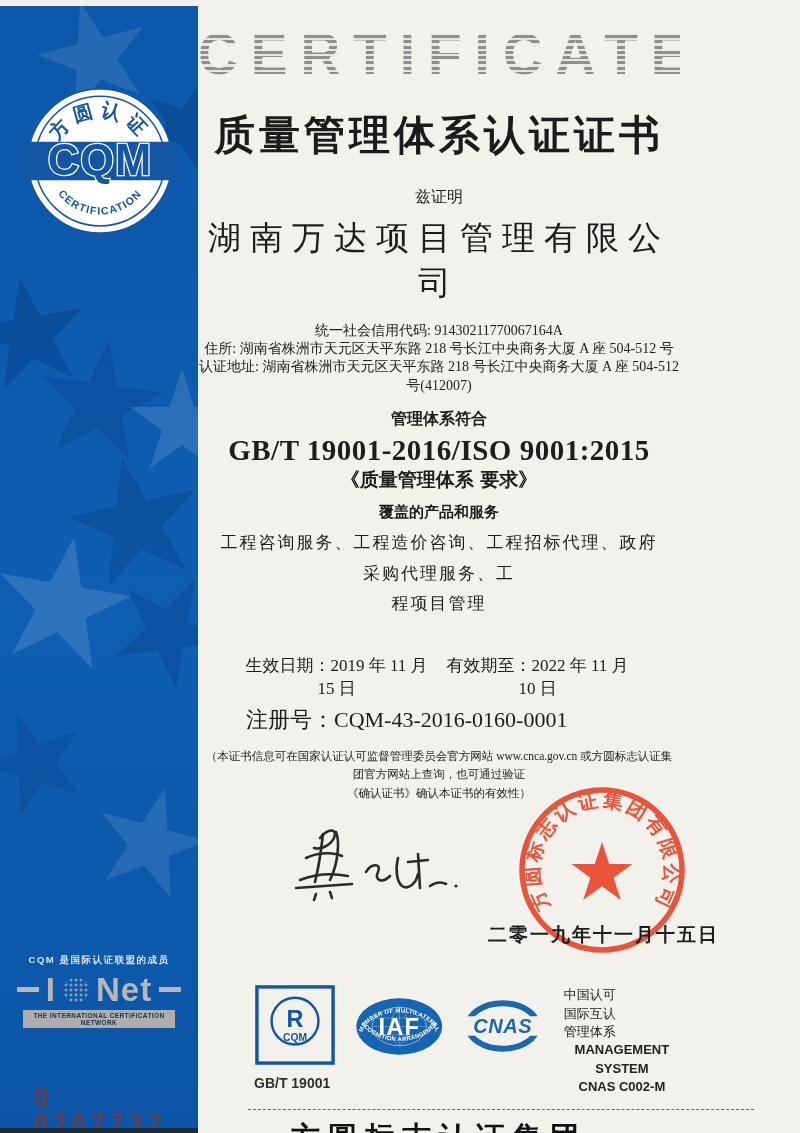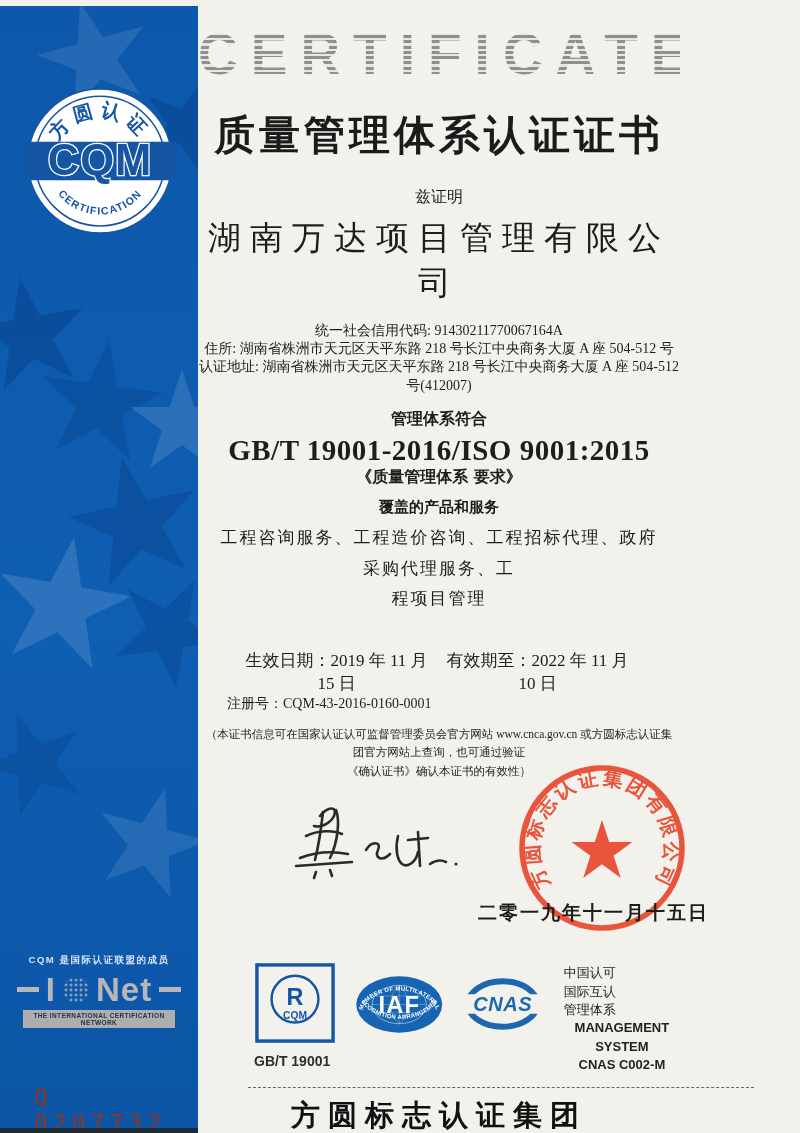--- a/index.html
+++ b/index.html
@@ -45,30 +45,30 @@
     transform:scaleY(1.05);
   }
   .cn-title { margin-top:24px; font-family:"DejaVu Sans","Liberation Sans",sans-serif; font-size:41px; font-weight:bold; letter-spacing:4px; color:#1b1b1b; }
   .cert-no { margin-top:52px; font-size:18px; }
   .attest { margin-top:24px; font-size:16px; }
   .company { margin-top:8px; font-size:33px; letter-spacing:9px; }
   .credit { margin-top:16px; font-size:14px; }
   .addr { font-size:14px; line-height:1.32; }
   .conform { margin-top:14px; font-size:16px; font-weight:bold; }
   .standard { margin-top:4px; font-size:29px; font-weight:bold; letter-spacing:.5px; }
-  .std-name { font-size:16px; font-weight:bold; font-family:"DejaVu Sans","Liberation Sans",sans-serif; }
+  .std-name { font-size:19px; font-weight:bold; font-family:"DejaVu Sans","Liberation Sans",sans-serif; }
   .scope-head { margin-top:10px; font-size:15px; font-weight:bold; }
   .scope { margin-top:6px; font-size:17px; line-height:1.8; padding:0 14px; letter-spacing:2px; }
   .dates { margin-top:34px; display:flex; justify-content:flex-start; padding:0 42px 0 38px; font-size:17px; }
-  .reg { text-align:left; padding-left:29px; font-size:14px; }
+  .reg { margin-top:5px; text-align:left; padding-left:48px; font-size:22px; }
   .fine { margin-top:12px; font-size:11.5px; line-height:1.6; padding:0 6px; }
   .sign-zone { position:relative; height:152px; margin-top:4px; }
   .signature { position:absolute; left:92px; top:18px; }
   .seal { position:absolute; left:314px; top:-26px; opacity:.93; }
-  .issue-date { position:absolute; left:280px; top:116px; font-size:19px; font-weight:bold; letter-spacing:2px; white-space:nowrap; }
+  .issue-date { position:absolute; left:290px; top:116px; font-size:19px; font-weight:bold; letter-spacing:2px; white-space:nowrap; }
   
   .logo-row { margin-top:26px; display:flex; align-items:flex-start; padding-left:56px; gap:18px; text-align:left; }
   .cqm-mark-caption { margin-top:5px; font-family:"Liberation Sans",sans-serif; font-size:14px; font-weight:bold; color:#2e2e2e; }
   .accred { font-family:"Liberation Sans",sans-serif; font-size:13px; line-height:1.42; color:#222; margin-left:2px; margin-top:2px; }
   .accred .en { font-weight:bold;text-align:center; }
   .divider { margin:12px 0 0 50px; width:506px; border-top:1px dashed #666; }
   .org-name { margin-top:8px; font-family:"DejaVu Sans","Liberation Sans",sans-serif; font-size:29px; font-weight:bold; letter-spacing:8px; color:#111; }
 </style>
 </head>
 <body>

